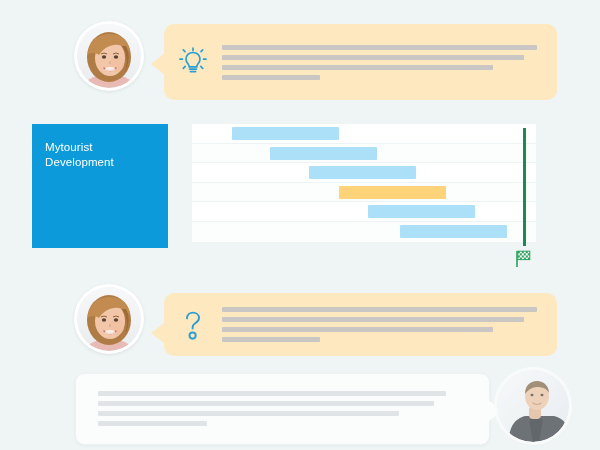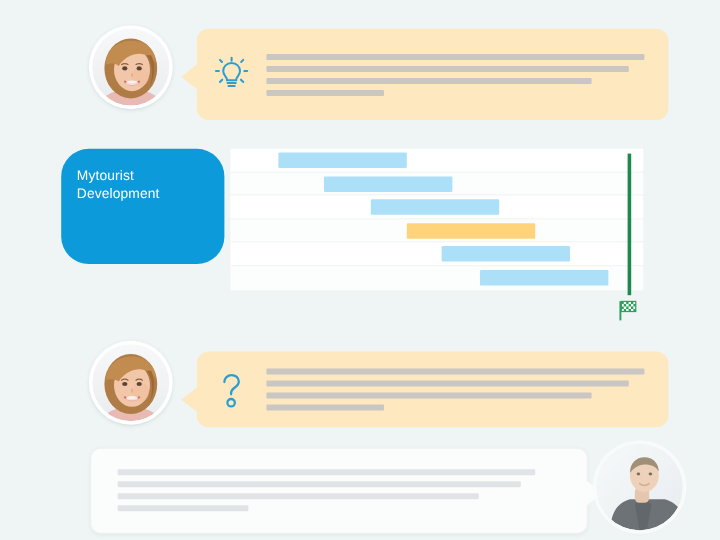--- a/index.html
+++ b/index.html
@@ -98,24 +98,23 @@
     border-left: 14px solid #fbfcfc;
   }
   #bubble-3 .lines-wrap {
     padding: 17px 0 0 22px;
   }
   #bubble-3 .line { background: #e1e4e6; }
 
   
   #gantt-panel {
     position: absolute;
-    left: 51px; top: 124px;
-    width: 136px; height: 96px;
+    left: 32px; top: 124px;
+    width: 136px; height: 124px;
     background: #0c9ada;
-    border-radius: 23px;
   }
   #gantt-panel .panel-title {
     color: #ffffff;
     font-size: 11.5px;
     line-height: 15px;
     padding: 16px 0 0 13px;
     white-space: pre-line;
     letter-spacing: .1px;
   }
 

